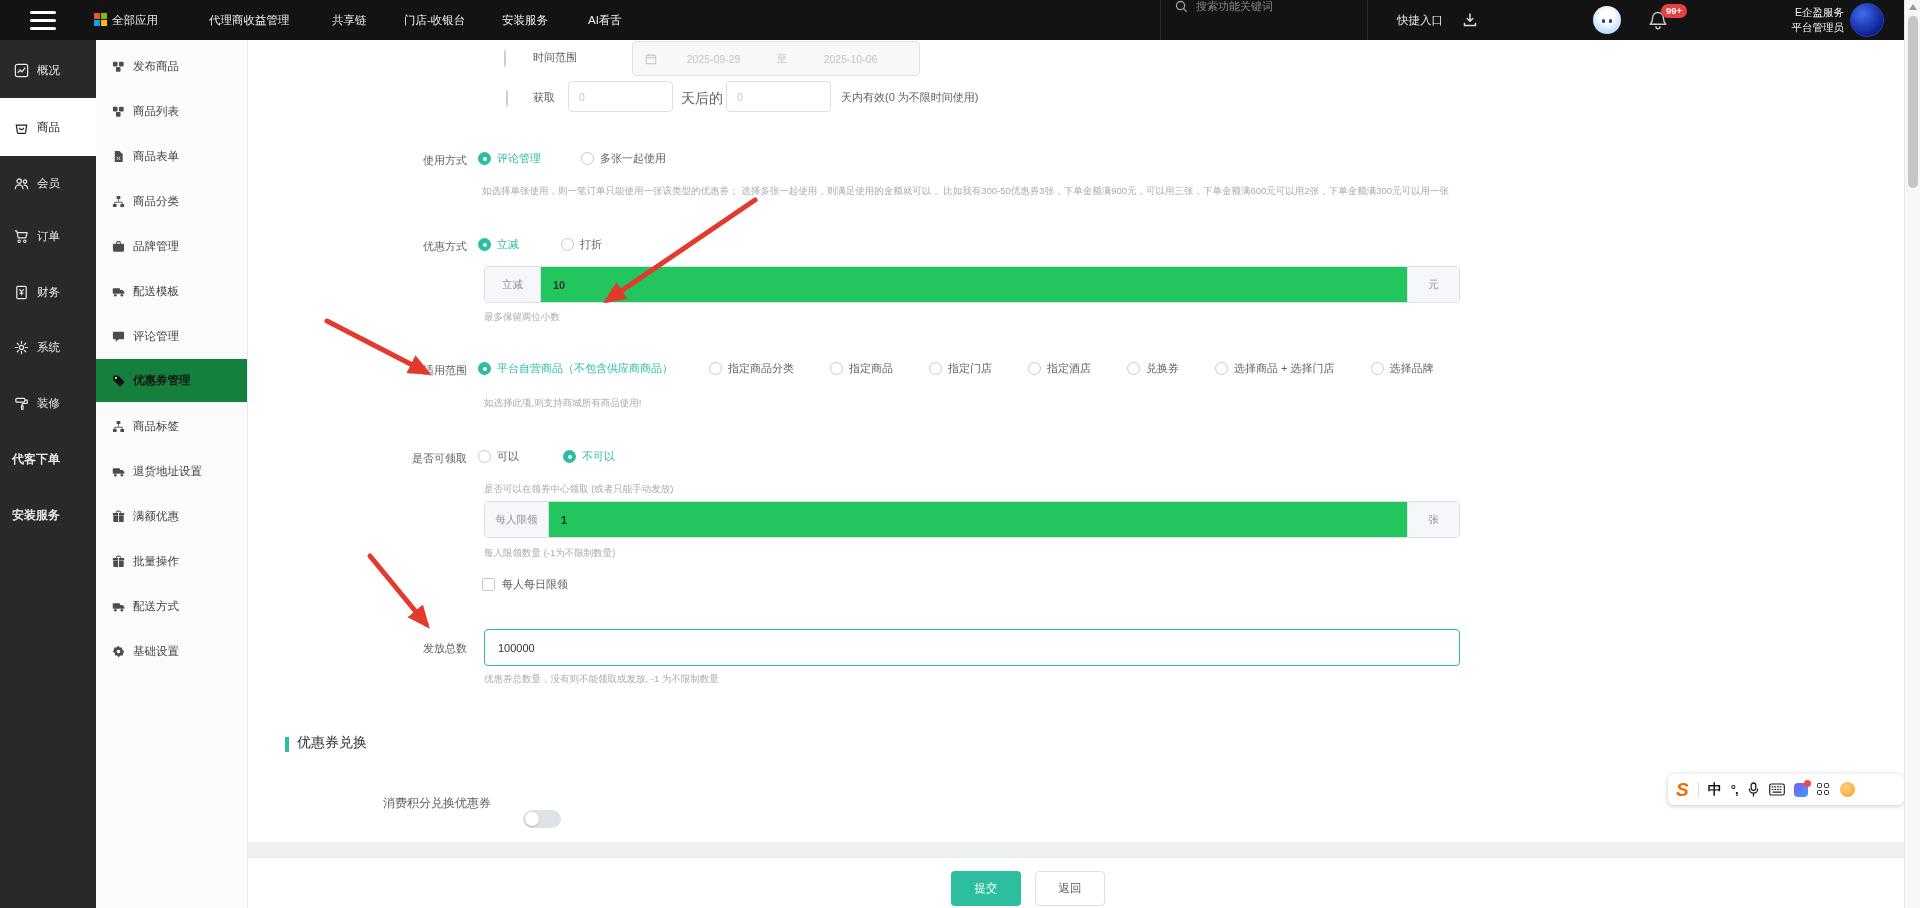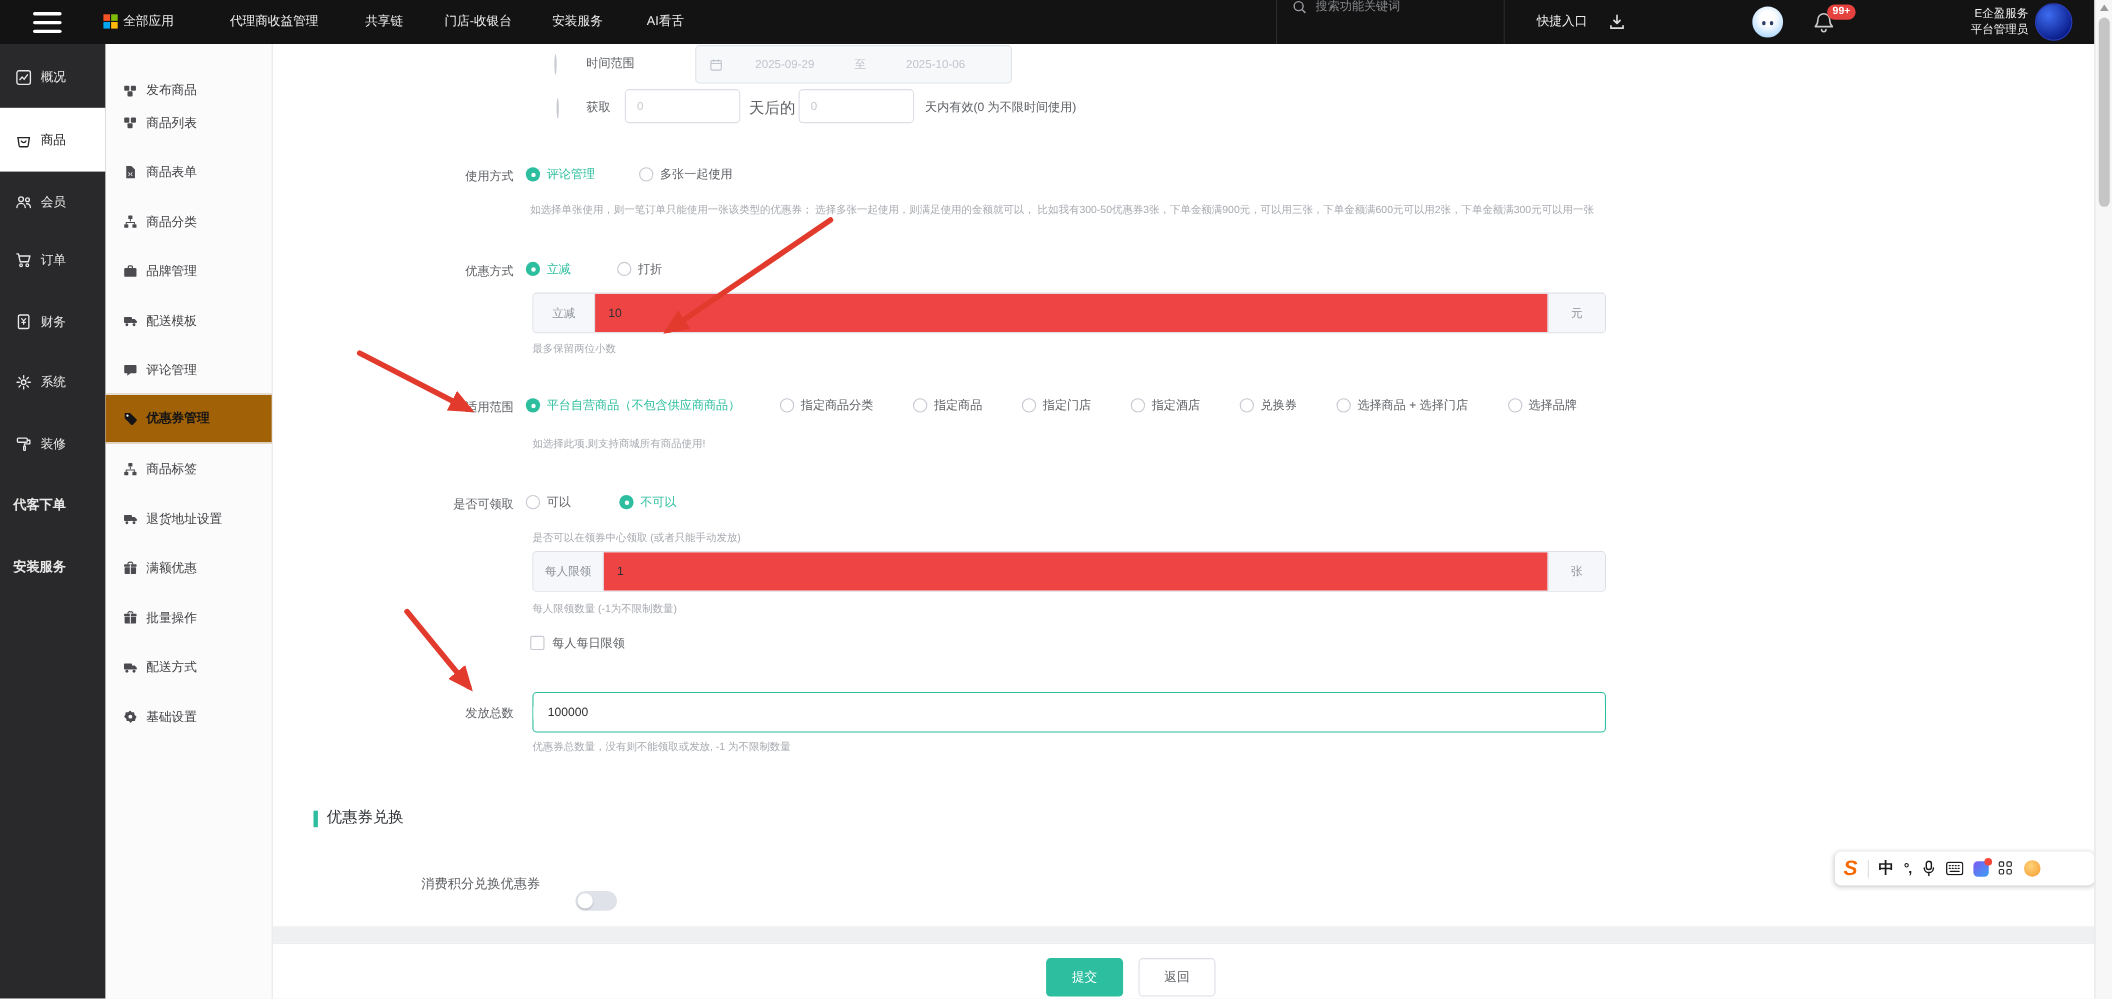--- a/index.html
+++ b/index.html
@@ -28,36 +28,36 @@
   .sidebar { left:0; top:40px; width:96px; height:868px; background:#29292b; z-index:20; }
   .side-item { left:0; width:96px; height:55px; display:flex; align-items:center; padding-left:13px; gap:7px; color:#e8e8e8; font-size:11.5px; cursor:pointer; }
   .side-item.sel { background:#fff; color:#222; }
   .side-item.noicon { font-size:12px; font-weight:bold; padding-left:12px; }
   .side-item svg { flex:none; }
 
   
   .submenu { left:96px; top:40px; width:152px; height:868px; background:#fbfbfc; border-right:1px solid #e8e8e8; z-index:20; }
   .sub-item { left:0; width:151px; height:45px; display:flex; align-items:center; padding-left:16px; gap:8px; color:#3f3f42; font-size:11.5px; cursor:pointer; }
   .sub-item svg { flex:none; fill:#4c4c50; }
-  .sub-item.sel { background:#a16207; border-top:1px solid #ededed; border-bottom:1px solid #ededed; font-weight:bold; color:#141416; }
+  .sub-item.sel { background:#15803d; border-top:1px solid #ededed; border-bottom:1px solid #ededed; font-weight:bold; color:#141416; }
   .sub-item.sel svg { fill:#141416; }
 
   
   .flabel { width:200px; text-align:right; font-size:11px; color:#5f6166; white-space:nowrap; }
   .hint { font-size:9.5px; color:#a7aab0; white-space:nowrap; }
   .radio { width:13px; height:13px; border-radius:50%; background:#fff; border:1px solid #c6c9d0; flex:none; position:relative; }
   .radio.on { background:#2cbe9e; border:none; }
   .radio.on::after { content:""; position:absolute; left:4.5px; top:4.5px; width:4px; height:4px; border-radius:50%; background:#fff; }
   .opt { display:flex; align-items:center; gap:6px; font-size:11px; color:#5f6166; cursor:pointer; white-space:nowrap; }
   .opt.on { color:#2cbe9e; }
   .optrow { display:flex; align-items:center; }
   .igroup { display:flex; align-items:stretch; border:1px solid #dcdfe6; border-radius:4px; background:#fff; overflow:hidden; }
   .igroup .pre { background:#f5f7fa; border-right:1px solid #dcdfe6; color:#8f9299; font-size:10.5px; display:flex; align-items:center; justify-content:center; flex:none; }
   .igroup .suf { background:#f5f7fa; border-left:1px solid #dcdfe6; color:#8f9299; font-size:10.5px; display:flex; align-items:center; justify-content:center; flex:none; }
-  .igroup input { border:none; outline:none; flex:1; font-size:11px; color:#303133; padding-left:12px; font-family:inherit; background:#ef4444; }
+  .igroup input { border:none; outline:none; flex:1; font-size:11px; color:#303133; padding-left:12px; font-family:inherit; background:#22c55e;font-weight:bold; }
   .mini-input { border:1px solid #dcdfe6; border-radius:4px; background:#fff; color:#c4c7cd; font-size:10.5px; padding-left:10px; outline:none; font-family:inherit; }
   .datebox { display:flex; align-items:center; border:1px solid #e0e3e9; border-radius:4px; background:#f7f8fa; color:#c0c4cc; font-size:10.5px; padding:0 12px; gap:0; }
   .datebox span { flex:1; text-align:center; }
   .green-input { border:1px solid #2cbe9e; border-radius:4px; background:#fff; display:flex; align-items:center; }
   .green-input input { border:none; outline:none; font-size:11px; color:#303133; padding-left:13px; width:100%; font-family:inherit; }
   .checkbox { width:13px; height:13px; border:1px solid #c6c9d0; border-radius:2px; background:#fff; flex:none; }
   .sec-bar { width:4px; height:15px; background:#2cbe9e; }
   .sec-title { font-size:14px; font-weight:normal; color:#2f3136; }
   .toggle { width:38px; height:18px; border-radius:10px; background:#dfe2e8; position:relative; cursor:pointer; }
   .toggle::after { content:""; position:absolute; left:2px; top:2px; width:14px; height:14px; border-radius:50%; background:#fff; box-shadow:0 1px 2px rgba(0,0,0,.2); }
@@ -201,21 +201,21 @@
     </div>
     <div class="abs side-item noicon" style="top:392px;">
       <span>代客下单</span>
     </div>
     <div class="abs side-item noicon" style="top:448px;">
       <span>安装服务</span>
     </div>
   </aside>
 
   <aside class="abs submenu">
-    <div class="abs sub-item" style="top:4px;align-items:flex-end;">
+    <div class="abs sub-item" style="top:4px;">
       <svg width="13" height="13" viewBox="0 0 14 14">
           <rect x="1" y="2" width="5" height="5" rx="1"></rect>
           <rect x="7.5" y="2" width="5" height="5" rx="1"></rect>
           <rect x="4.2" y="7.6" width="5" height="5" rx="1"></rect>
         </svg>
       <span>发布商品</span>
     </div>
     <div class="abs sub-item" style="top:49px;">
       <svg width="13" height="13" viewBox="0 0 14 14">
           <rect x="1" y="2" width="5" height="5" rx="1"></rect>

